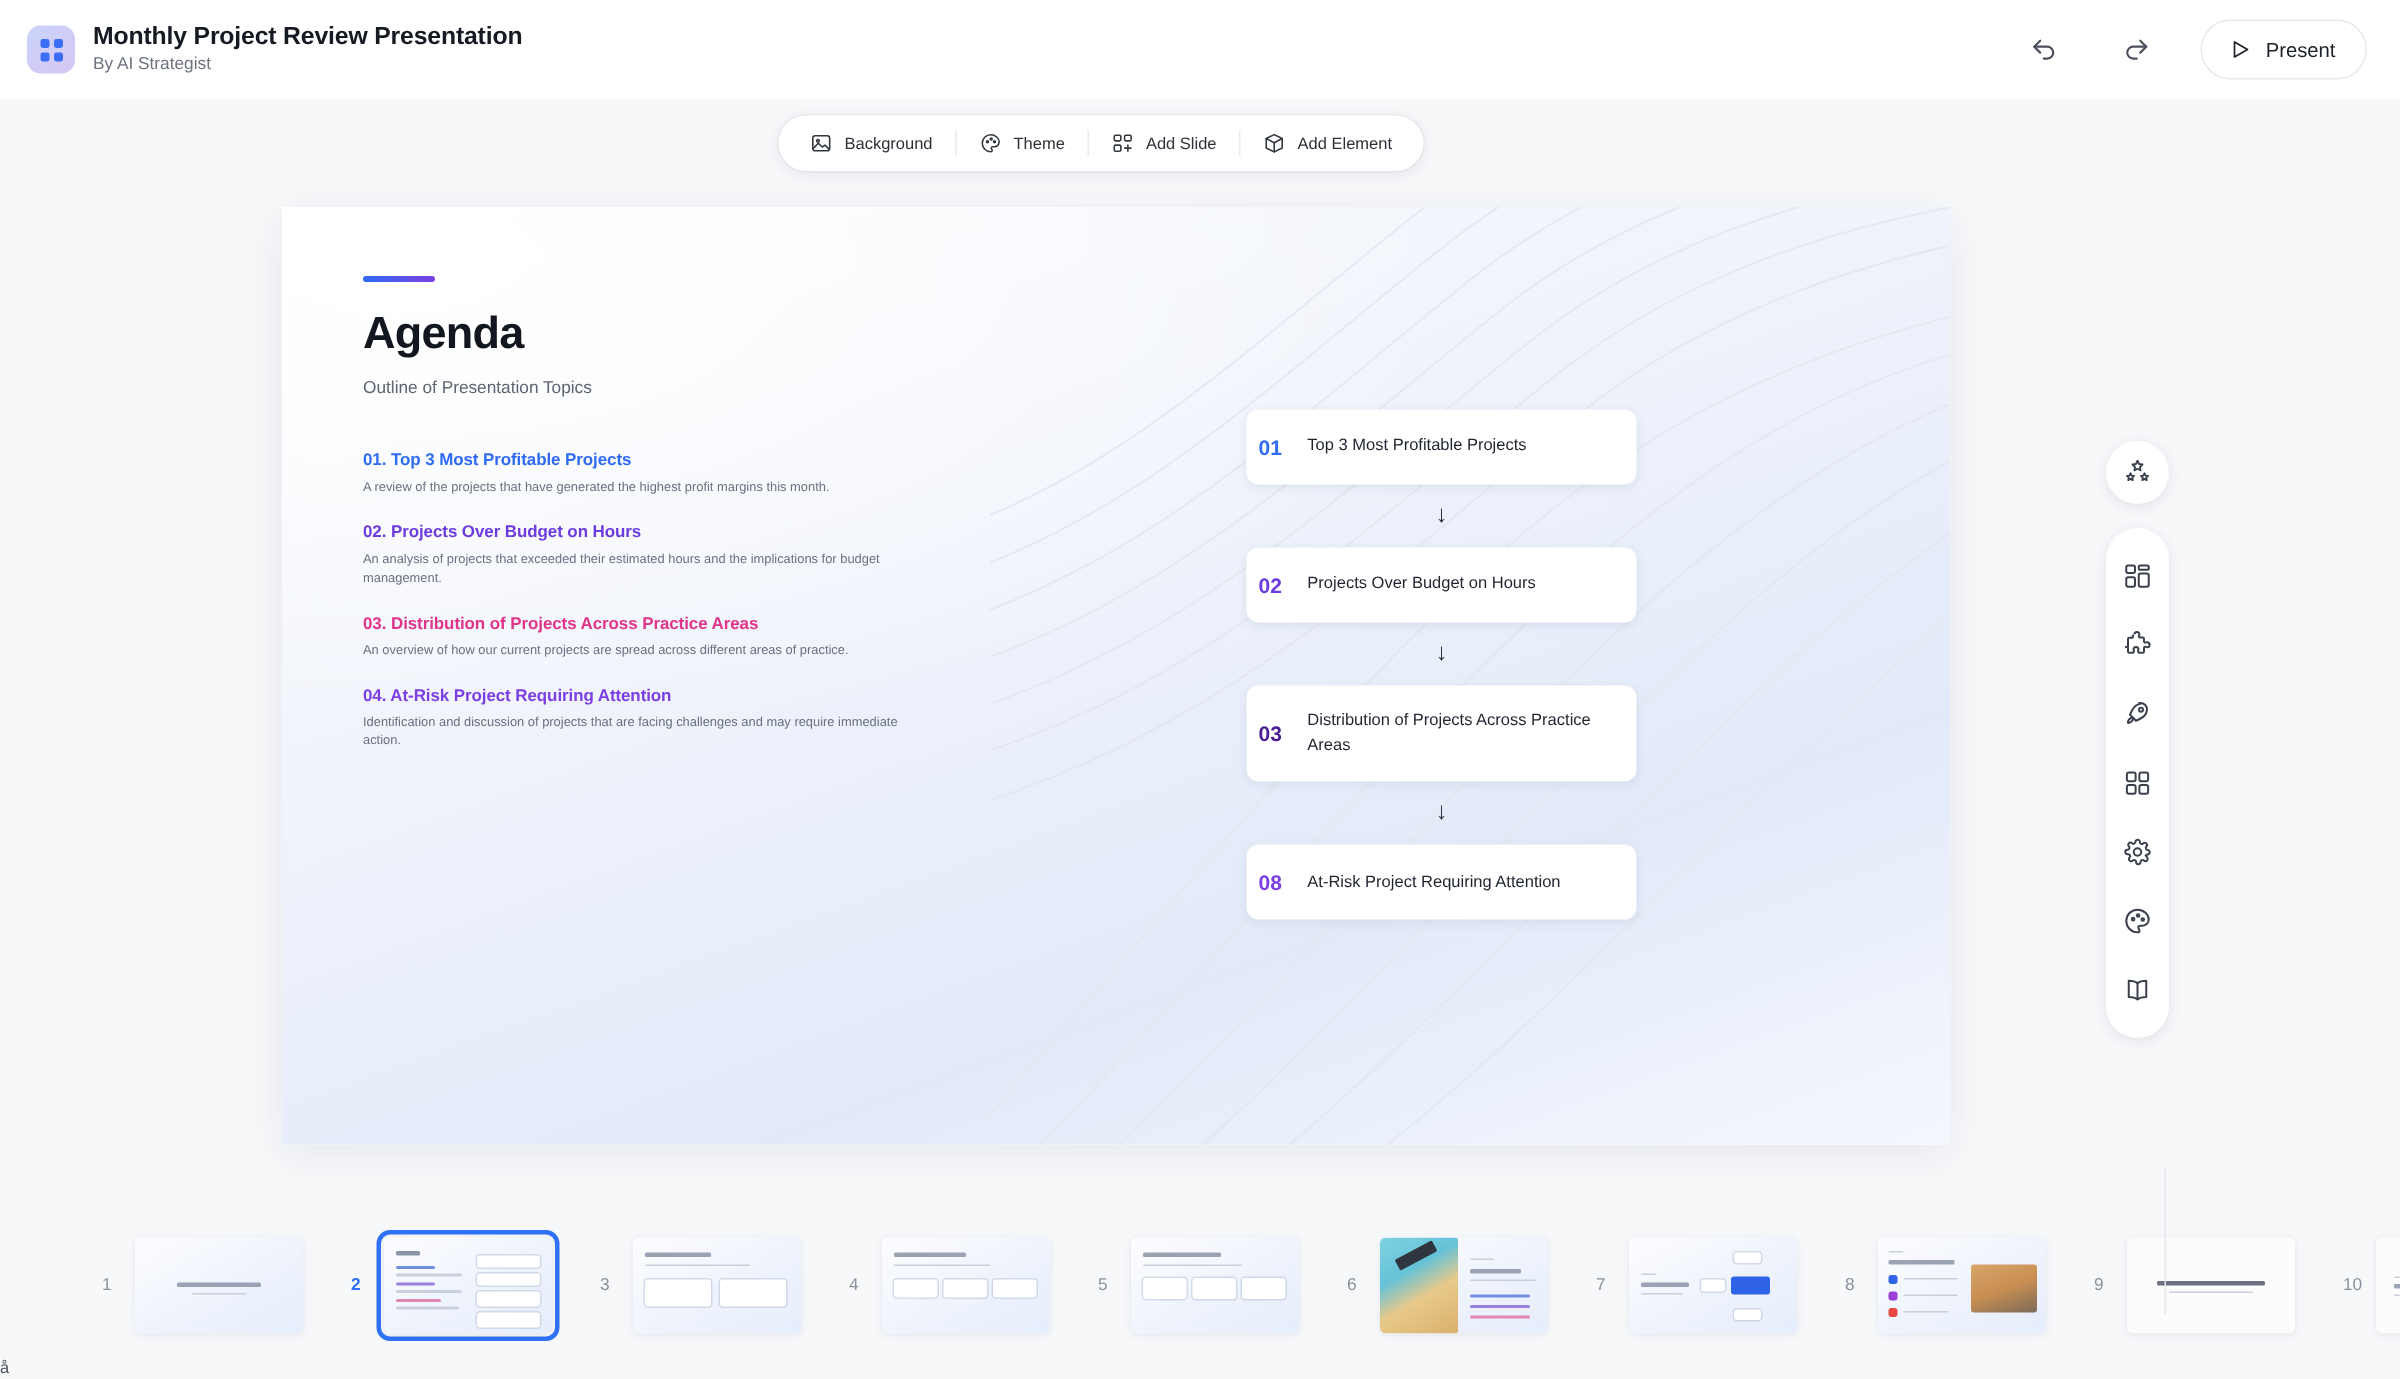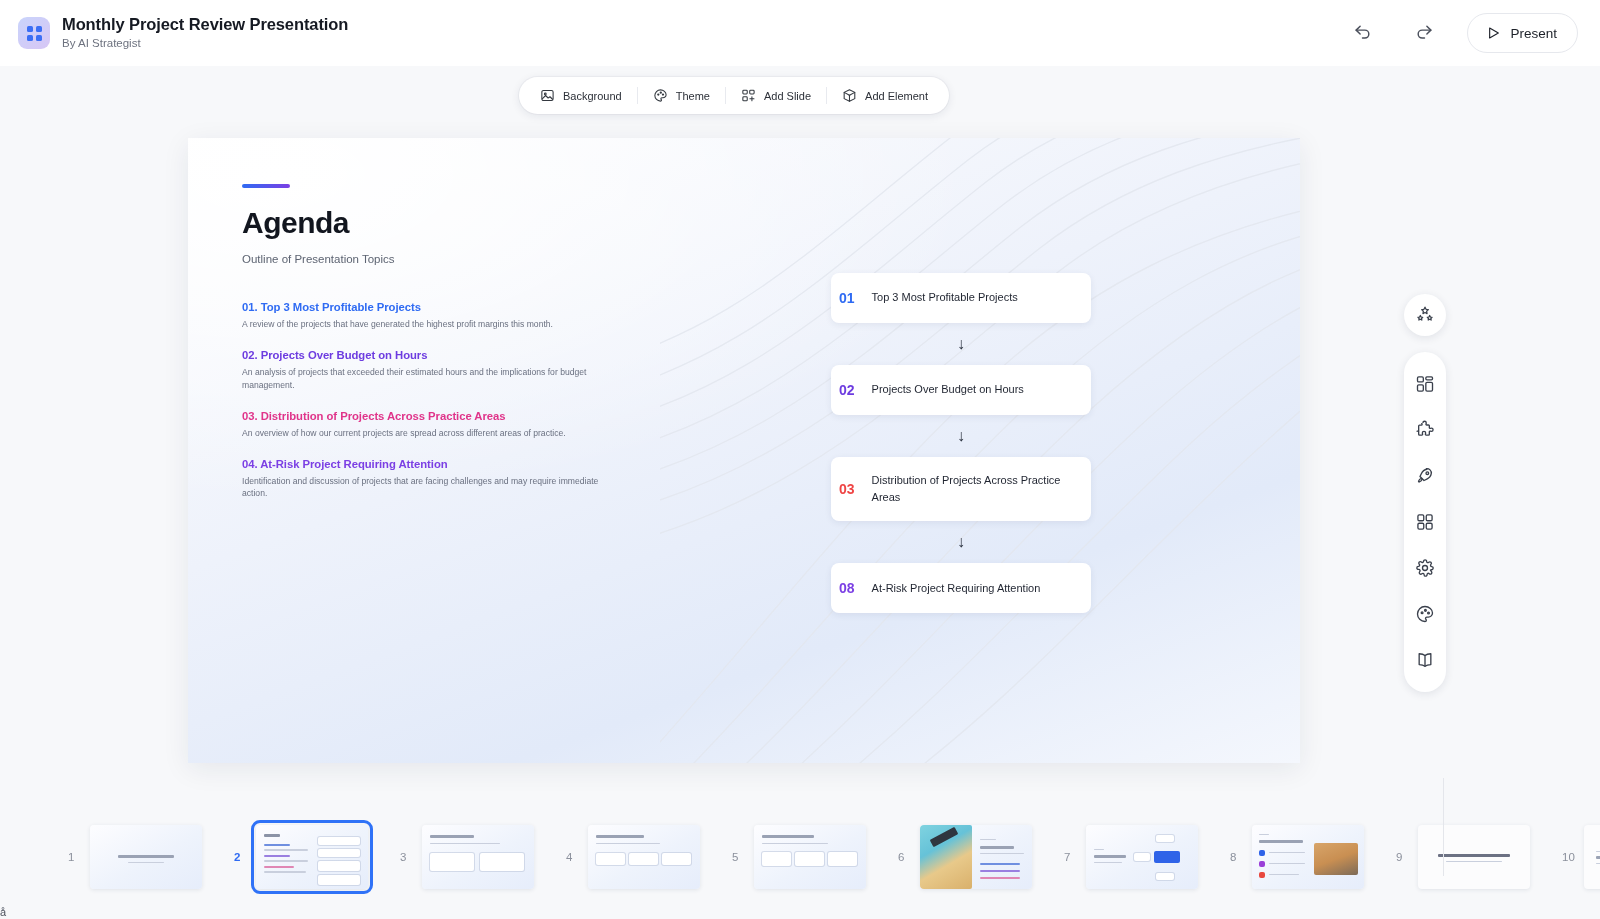--- a/index.html
+++ b/index.html
@@ -22,21 +22,21 @@
     background: linear-gradient(140deg, #c9d4fb 0%, #d7c6f5 100%);
     display: flex; align-items: center; justify-content: center;
   }
   .logo-grid { display: grid; grid-template-columns: 6px 6px; grid-gap: 3px; }
   .logo-grid i { display: block; width: 6px; height: 6px; border-radius: 1.6px; background: #3b6ef5; }
   .brand-text { line-height: 1.15; }
   .brand-title { font-size: 16.5px; font-weight: bold; color: #161a23; letter-spacing: -0.1px; }
   .brand-sub { font-size: 11.5px; color: #6d727f; margin-top: 3px; }
 
   .topbar-right {
-    margin-left: auto; display: flex; align-items: flex-start; gap: 24px; padding-right: 22px;
+    margin-left: auto; display: flex; align-items: center; gap: 24px; padding-right: 22px;
   }
   .icon-btn {
     width: 38px; height: 38px; border-radius: 50%;
     display: flex; align-items: center; justify-content: center;
     background: transparent; border: none; cursor: pointer;
   }
   .present-btn {
     display: flex; align-items: center; gap: 9px;
     height: 40px; padding: 0 20px 0 17px;
     border-radius: 20px; border: 1px solid #e6e8ed; background: #fff;
@@ -277,21 +277,21 @@
             <span class="flow-num" style="color:#2f6bf3">01</span>
             <span class="flow-label">Top 3 Most Profitable Projects</span>
           </div>
           <div class="flow-arrow">↓</div>
           <div class="flow-card">
             <span class="flow-num" style="color:#6d3ce0">02</span>
             <span class="flow-label">Projects Over Budget on Hours</span>
           </div>
           <div class="flow-arrow">↓</div>
           <div class="flow-card">
-            <span class="flow-num" style="color:#ef4444">03</span>
+            <span class="flow-num" style="color:#4c1d95">03</span>
             <span class="flow-label">Distribution of Projects Across Practice Areas</span>
           </div>
           <div class="flow-arrow">↓</div>
           <div class="flow-card">
             <span class="flow-num" style="color:#7b3fe4">08</span>
             <span class="flow-label">At-Risk Project Requiring Attention</span>
           </div>
         </div>
       </div>
     </div>

